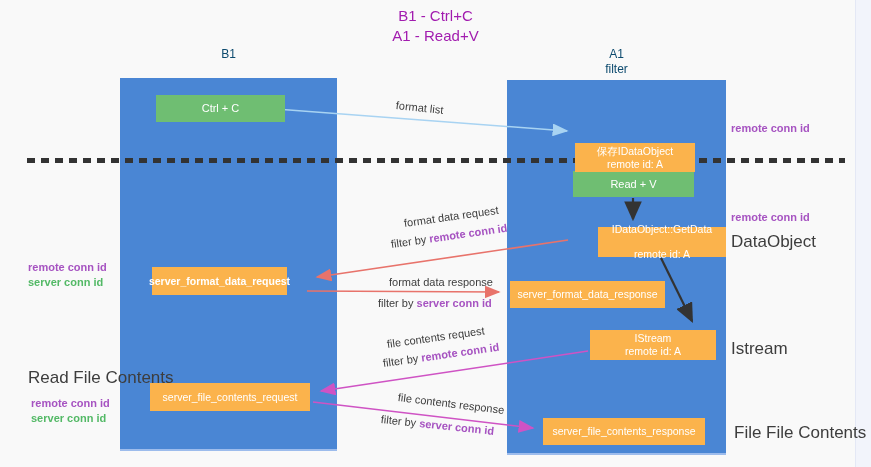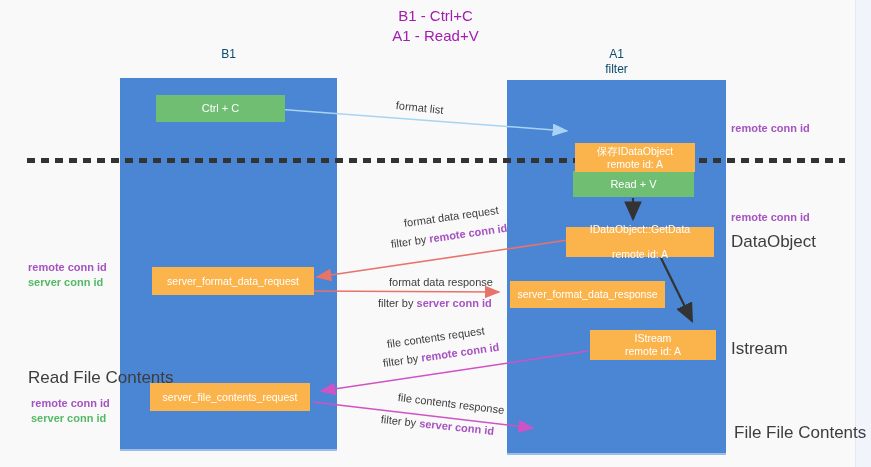--- a/index.html
+++ b/index.html
@@ -89,37 +89,40 @@
     <div>Ctrl + C</div>
   </div>
   <div class="shape green" style="left:573px;top:171px;width:121px;height:26px;">
     <div>Read + V</div>
   </div>
 
   <div class="shape orange" style="left:575px;top:119px;width:120px;height:29px;margin-top:24px;">
     <div class="l2">保存IDataObject</div>
     <div class="l2">remote id: A</div>
   </div>
-  <div class="shape orange" style="left:566px;top:227px;width:148px;height:30px;gap:12px;">
+  <div class="shape orange" style="left:598px;top:227px;width:128px;height:30px;gap:12px;">
     <div class="l2">IDataObject::GetData</div>
     <div class="l2">remote id: A</div>
   </div>
   <div class="shape orange" style="left:590px;top:330px;width:126px;height:30px;">
     <div class="l2">IStream</div>
     <div class="l2">remote id: A</div>
   </div>
 
-  <div class="shape orange" style="left:152px;top:267px;width:162px;height:28px;">
+  <div class="shape orange" style="left:152px;top:267px;width:135px;height:28px;font-weight:bold;">
     <div class="l2">server_format_data_request</div>
   </div>
   <div class="shape orange" style="left:510px;top:281px;width:155px;height:27px;">
     <div class="l2">server_format_data_response</div>
   </div>
   <div class="shape orange" style="left:150px;top:383px;width:160px;height:28px;">
     <div class="l2">server_file_contents_request</div>
+  </div>
+  <div class="shape orange" style="left:543px;top:418px;width:162px;height:27px;">
+    <div class="l2">server_file_contents_response</div>
   </div>
 
   <div class="arrow-label" style="left:396px;top:99px;transform:rotate(6deg);">format list</div>
 
   <div class="arrow-label" style="left:404px;top:217px;transform:rotate(-8deg);">format data request</div>
   <div class="arrow-label" style="left:391px;top:238px;transform:rotate(-8deg);">
     <span>filter by </span><span class="purple">remote conn id</span>
   </div>
 
   <div class="arrow-label" style="left:389px;top:276px;">format data response</div>

